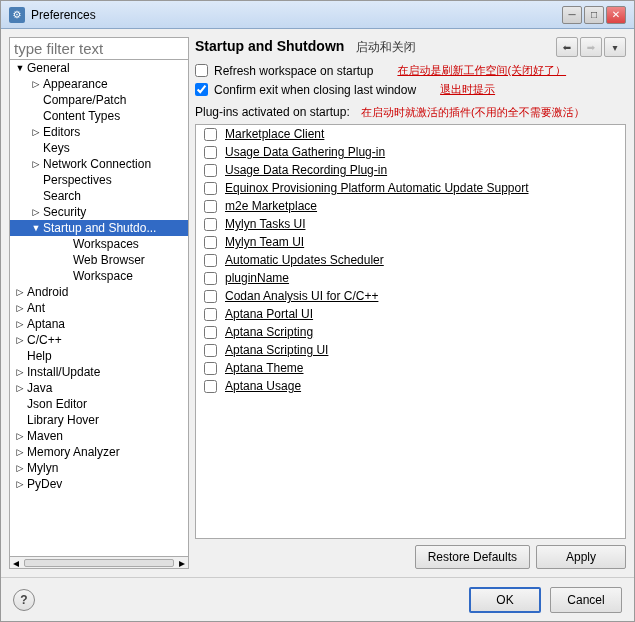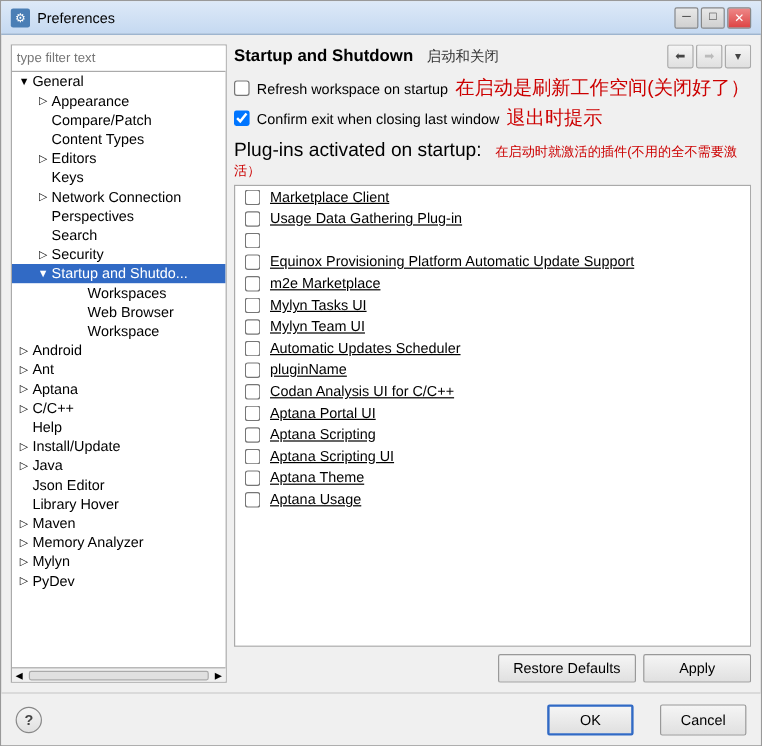--- a/index.html
+++ b/index.html
@@ -92,21 +92,21 @@
       border: 1px solid #aaa;
       background: white;
     }
     
     .filter-input {
       width: 100%;
       height: 22px;
       padding: 2px 4px;
       border: none;
       border-bottom: 1px solid #aaa;
-      font-size: 11px;
+      font-size: 15px;
       color: #999;
       outline: none;
     }
     
     .tree-container {
       flex: 1;
       overflow-y: auto;
       overflow-x: hidden;
     }
     
@@ -219,24 +219,24 @@
       margin-bottom: 4px;
       flex-shrink: 0;
     }
     
     .checkbox-row input[type="checkbox"] {
       margin-right: 6px;
       flex-shrink: 0;
     }
     
     .checkbox-label { font-size: 12px; }
-    .checkbox-label-cn { font-size: 16px; color: #c00; margin-left: 6px; }
+    .checkbox-label-cn { font-size: 11px; color: #c00; margin-left: 24px; text-decoration: underline; }
     
     .plugins-label {
-      font-size: 16px;
+      font-size: 12px;
       margin: 4px 0;
       flex-shrink: 0;
     }
     
     .plugins-label-cn { color: #c00; font-size: 11px; margin-left: 8px; }
     
     .plugins-list {
       flex: 1;
       border: 1px solid #aaa;
       background: white;
@@ -298,21 +298,21 @@
       align-items: center;
       justify-content: center;
       font-size: 12px;
       font-weight: bold;
       cursor: pointer;
       color: #444;
     }
     
     .bottom-right-buttons {
       display: flex;
-      gap: 22px;
+      gap: 9px;
     }
     
     .bottom-btn {
       min-width: 72px;
       height: 26px;
       background: linear-gradient(to bottom, #f5f5f5, #e0e0e0);
       border: 1px solid #999;
       border-radius: 2px;
       font-size: 12px;
       cursor: pointer;
@@ -497,20 +497,21 @@
             <div class="plugin-item">
               <input type="checkbox" style="">
               <span>Marketplace Client</span>
             </div>
             <div class="plugin-item">
               <input type="checkbox" style="">
               <span>Usage Data Gathering Plug-in</span>
             </div>
             <div class="plugin-item">
               <input type="checkbox" style="">
+              <span>Usage Data Recording Plug-in</span>
             </div>
             <div class="plugin-item">
               <input type="checkbox" style="">
               <span>Equinox Provisioning Platform Automatic Update Support</span>
             </div>
             <div class="plugin-item">
               <input type="checkbox" style="">
               <span>m2e Marketplace</span>
             </div>
             <div class="plugin-item">

